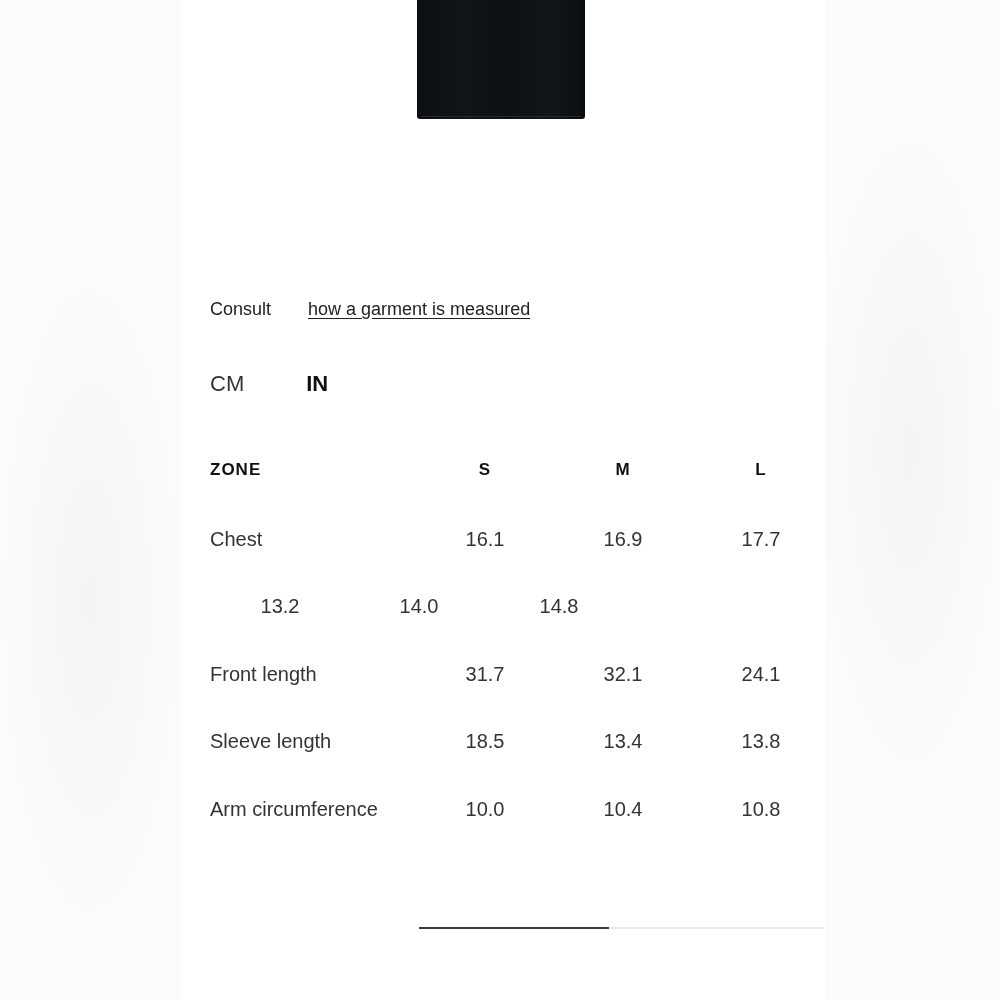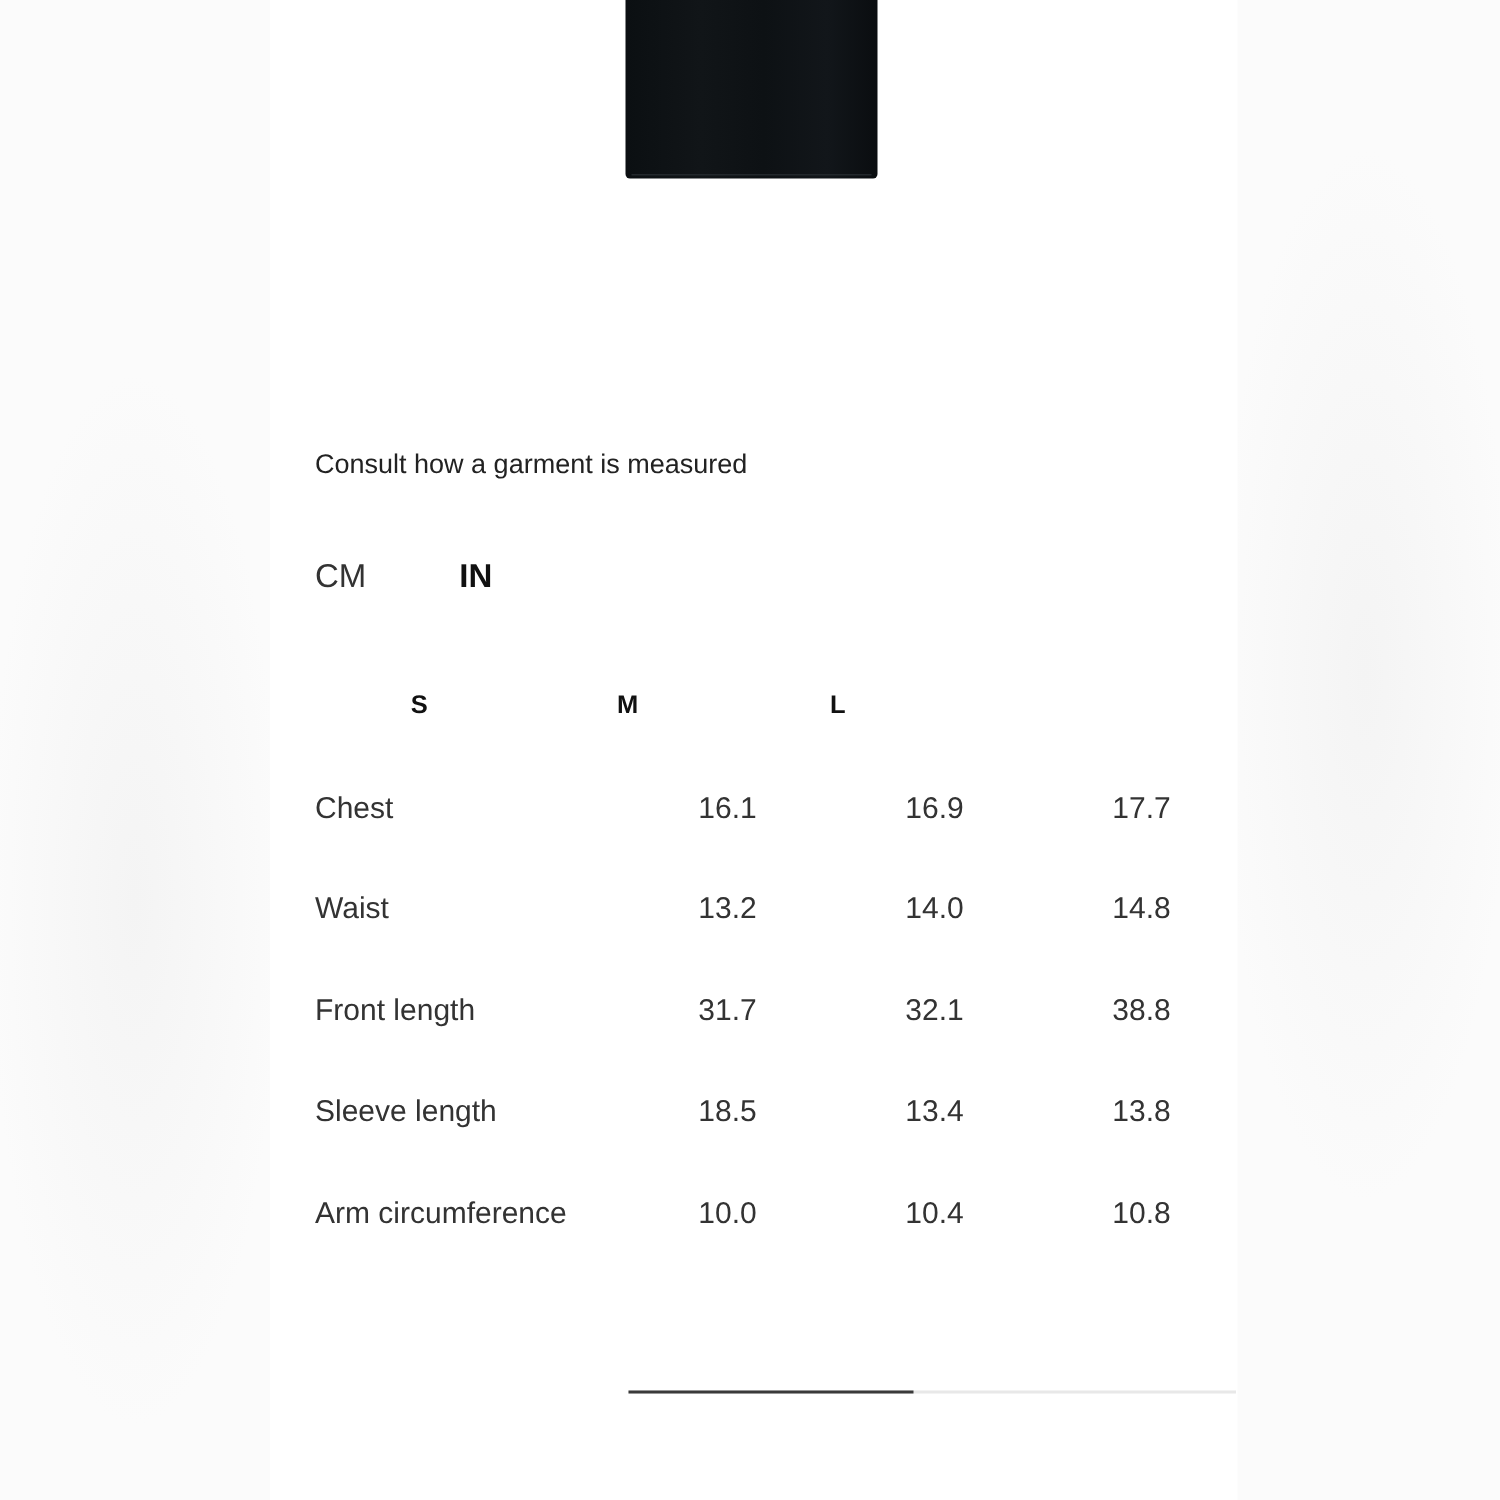--- a/index.html
+++ b/index.html
@@ -48,22 +48,24 @@
     .consult {
       position: absolute;
       left: 210px;
       top: 299px;
       font-size: 18px;
       color: #222;
       white-space: nowrap;
     }
     .consult a {
       color: #222;
+      text-decoration: underline;
       text-underline-offset: 3px;
       cursor: pointer;
+      margin-left: 32px;
     }
     .units {
       position: absolute;
       left: 210px;
       top: 371px;
       font-size: 22px;
       display: flex;
       gap: 30px;
     }
     .units span { cursor: pointer; color: #333; }
@@ -119,41 +121,41 @@
   <a>how a garment is measured</a>
 </div>
 
 <div class="units">
   <span>CM</span>
   <span class="active">IN</span>
 </div>
 
 <div class="table">
   <div class="row header">
+    <div class="cell-zone">ZONE</div>
     <div class="cell-val">S</div>
     <div class="cell-val">M</div>
     <div class="cell-val">L</div>
   </div>
   <div class="row">
     <div class="cell-zone">Chest</div>
     <div class="cell-val">16.1</div>
     <div class="cell-val">16.9</div>
     <div class="cell-val">17.7</div>
   </div>
   <div class="row">
-    <div class="cell-zone">Waist</div>
     <div class="cell-val">13.2</div>
     <div class="cell-val">14.0</div>
     <div class="cell-val">14.8</div>
   </div>
   <div class="row">
     <div class="cell-zone">Front length</div>
     <div class="cell-val">31.7</div>
     <div class="cell-val">32.1</div>
-    <div class="cell-val">38.8</div>
+    <div class="cell-val">24.1</div>
   </div>
   <div class="row">
     <div class="cell-zone">Sleeve length</div>
     <div class="cell-val">18.5</div>
     <div class="cell-val">13.4</div>
     <div class="cell-val">13.8</div>
   </div>
   <div class="row">
     <div class="cell-zone">Arm circumference</div>
     <div class="cell-val">10.0</div>

